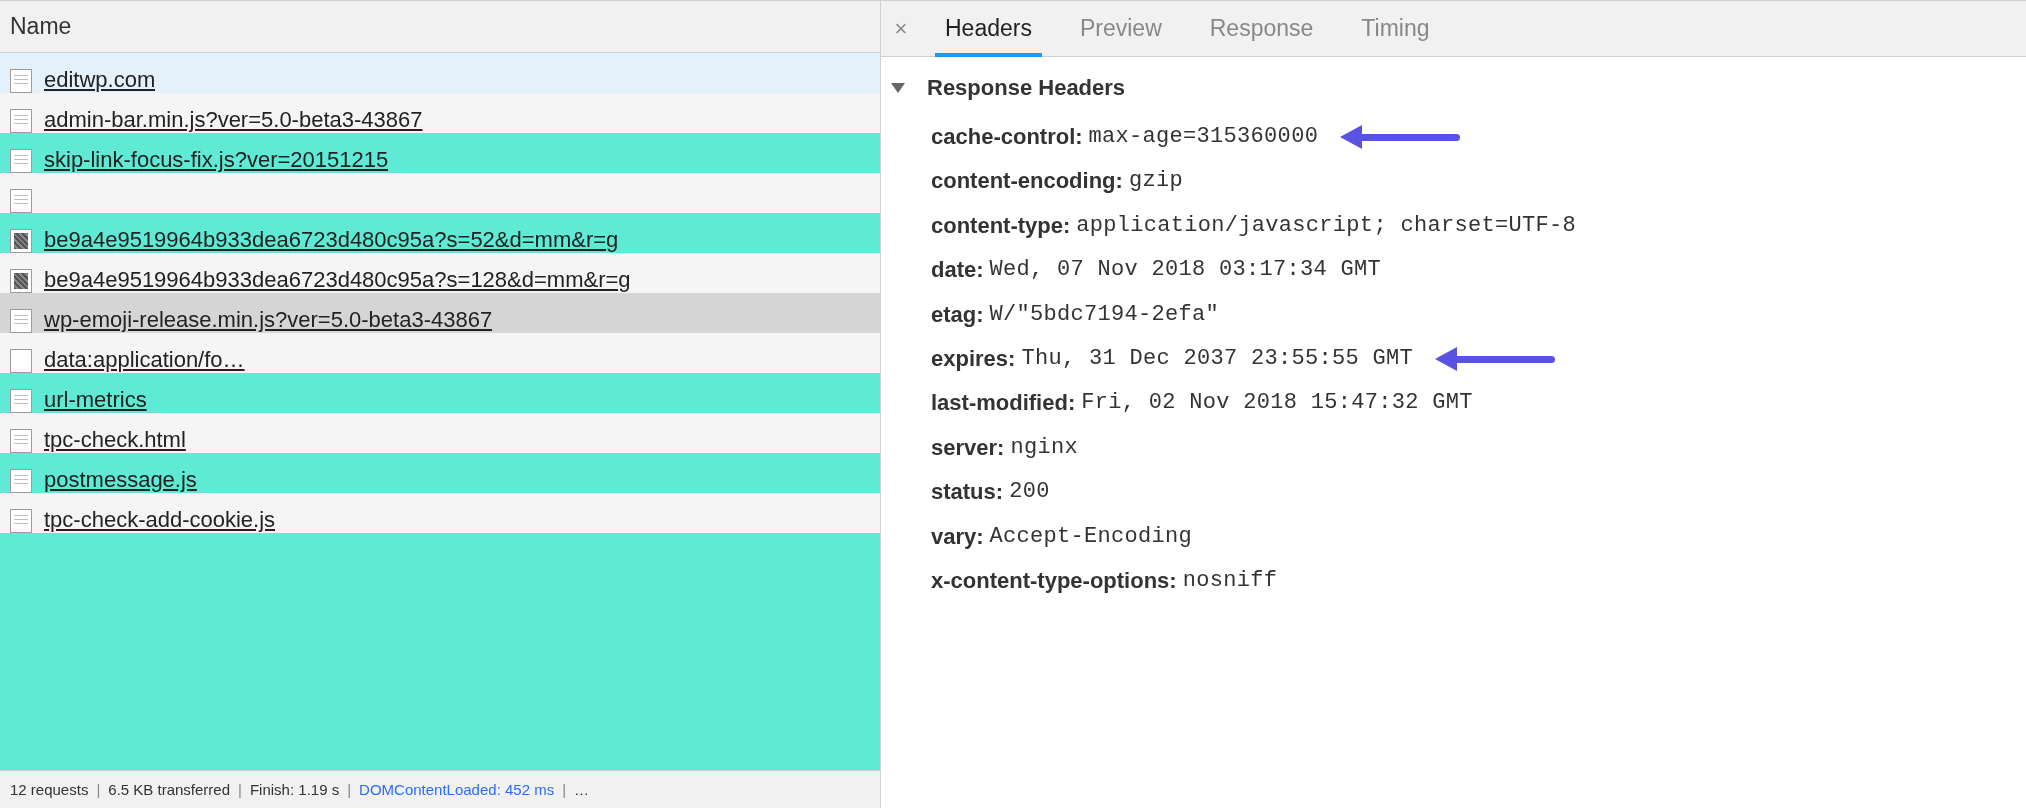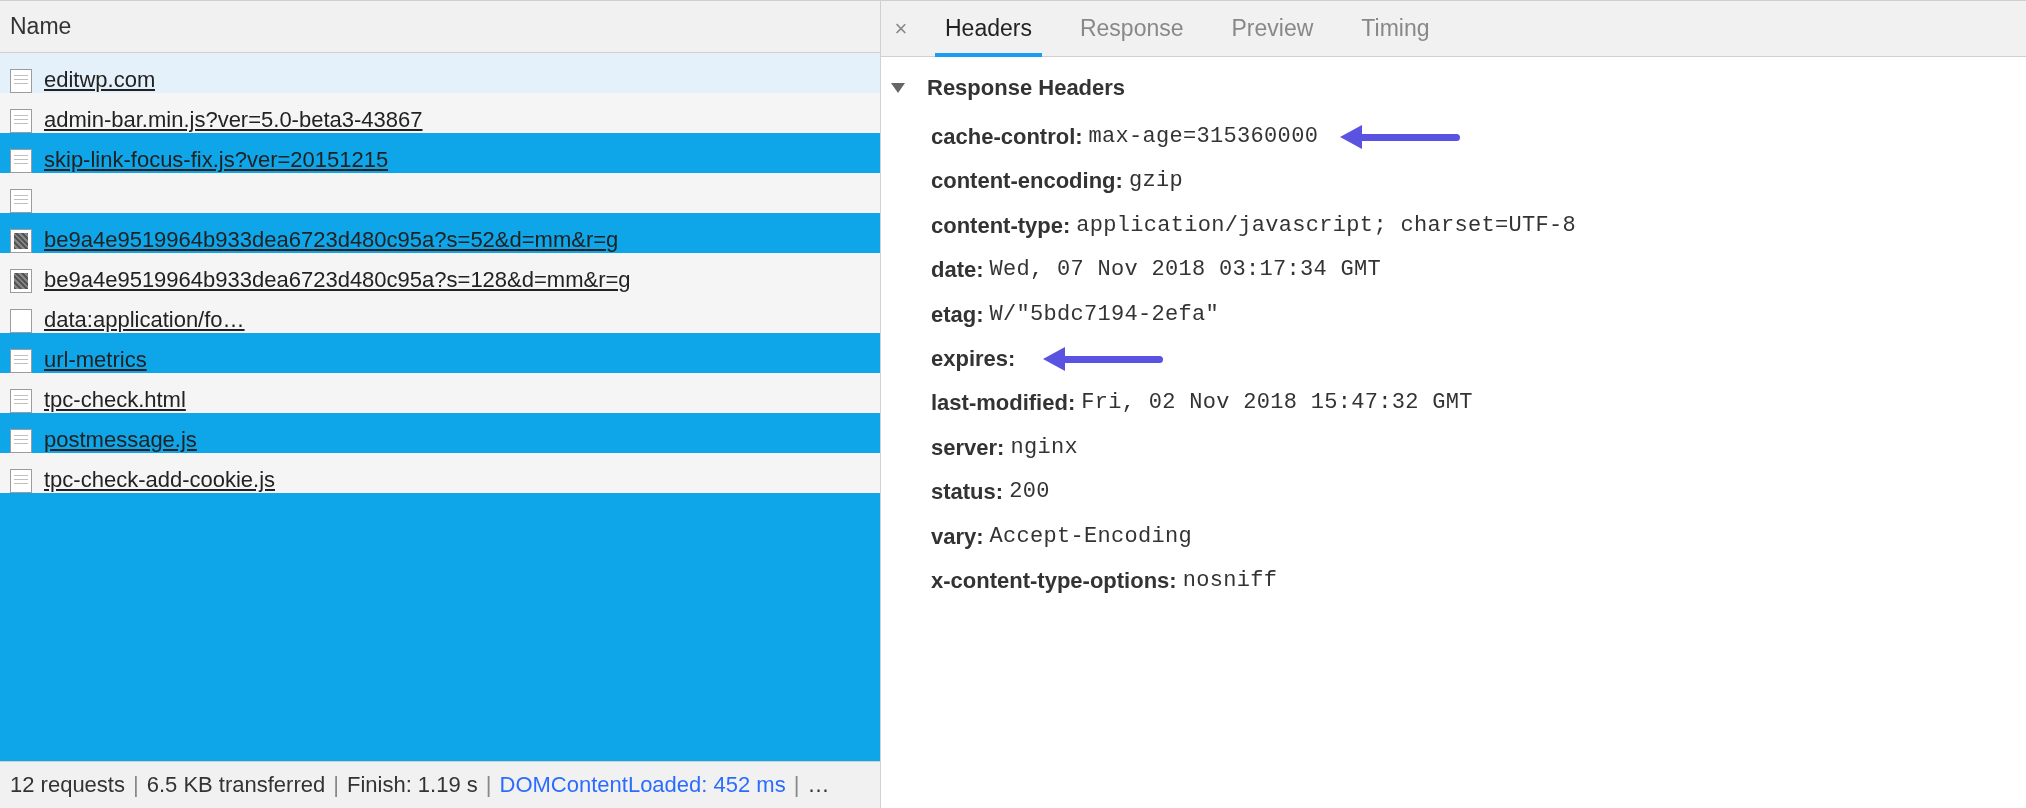--- a/index.html
+++ b/index.html
@@ -17,21 +17,21 @@
     width: 100%;
     height: 808px;
     border-top: 1px solid #d0d0d0;
   }
   .left-panel {
     width: 881px;
     flex: none;
     display: flex;
     flex-direction: column;
     border-right: 1px solid #d0d0d0;
-    background: #0ea5e9;
+    background: #5eead4;
   }
   .name-header {
     background: #f1f1f1;
     border-bottom: 1px solid #d0d0d0;
     padding: 12px 10px;
     font-size: 23px;
     color: #333;
   }
   .request-list {
     flex: 1 1 auto;
@@ -78,21 +78,21 @@
   }
   .file-icon.blank::before { background:none; }
   .request-name {
     overflow: hidden;
     text-overflow: ellipsis;
   }
   .status-bar {
     background: #f1f1f1;
     border-top: 1px solid #d0d0d0;
     padding: 10px 10px;
-    font-size: 22px;
+    font-size: 15px;
     color: #333;
     white-space: nowrap;
     overflow: hidden;
     text-overflow: ellipsis;
     display: flex;
     align-items: center;
     gap: 8px;
   }
   .status-bar .sep { color: #888; }
   .status-bar .dcl { color: #2b6cff; }
@@ -224,20 +224,24 @@
         <div class="request-row stripe">
           <span class="file-icon doc"></span>
         </div>
         <div class="request-row">
           <span class="file-icon img"></span>
           <span class="request-name">be9a4e9519964b933dea6723d480c95a?s=52&amp;d=mm&amp;r=g</span>
         </div>
         <div class="request-row stripe">
           <span class="file-icon img"></span>
           <span class="request-name">be9a4e9519964b933dea6723d480c95a?s=128&amp;d=mm&amp;r=g</span>
+        </div>
+        <div class="request-row selected">
+          <span class="file-icon doc"></span>
+          <span class="request-name">wp-emoji-release.min.js?ver=5.0-beta3-43867</span>
         </div>
         <div class="request-row stripe">
           <span class="file-icon blank"></span>
           <span class="request-name">data:application/fo…</span>
         </div>
         <div class="request-row">
           <span class="file-icon doc"></span>
           <span class="request-name">url-metrics</span>
         </div>
         <div class="request-row stripe">
@@ -265,22 +269,22 @@
       <span>…</span>
     </div>
   </div>
 
   <div class="right-panel">
     <div class="tab-bar">
       <div class="close-btn">
         <span>×</span>
       </div>
       <div class="tab active">Headers</div>
+        <div class="tab">Preview</div>
         <div class="tab">Response</div>
-        <div class="tab">Preview</div>
         <div class="tab">Timing</div>
     </div>
     <div class="details-body">
       <div class="section-header">
         <span class="disclosure-triangle"></span>
         <span>Response Headers</span>
       </div>
       <div class="header-list" id="header-list">
           <div class="header-line">
             <span class="hdr-key">cache-control:</span>
@@ -301,20 +305,21 @@
           <div class="header-line">
             <span class="hdr-key">date:</span>
             <span class="hdr-val">Wed, 07 Nov 2018 03:17:34 GMT</span>
           </div>
           <div class="header-line">
             <span class="hdr-key">etag:</span>
             <span class="hdr-val">W/"5bdc7194-2efa"</span>
           </div>
           <div class="header-line">
             <span class="hdr-key">expires:</span>
+            <span class="hdr-val">Thu, 31 Dec 2037 23:55:55 GMT</span>
             <span class="arrow">
               <span class="head"></span>
               <span class="shaft"></span>
             </span>
           </div>
           <div class="header-line">
             <span class="hdr-key">last-modified:</span>
             <span class="hdr-val">Fri, 02 Nov 2018 15:47:32 GMT</span>
           </div>
           <div class="header-line">

